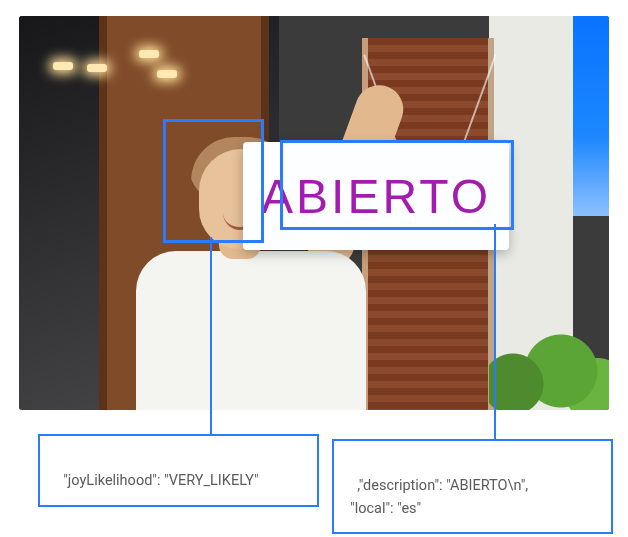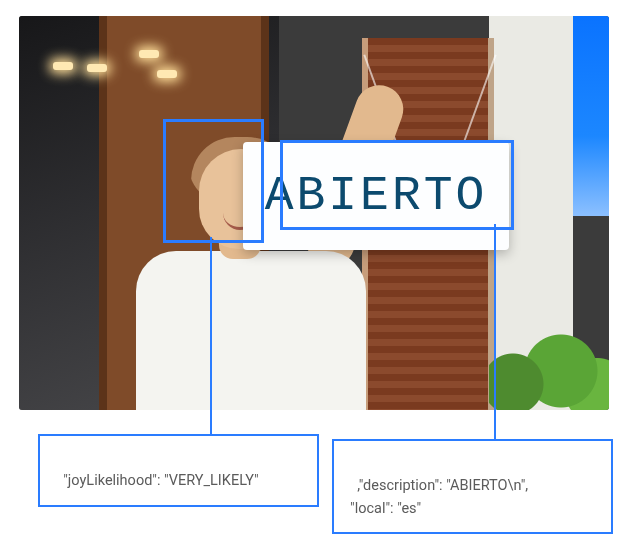--- a/index.html
+++ b/index.html
@@ -28,21 +28,21 @@
   .neck{position:absolute;left:118px;top:100px;width:42px;height:28px;background:#e2b98e;border-radius:0 0 14px 14px}
   .head{position:absolute;left:98px;top:18px;width:84px;height:100px;background:#e8c29a;border-radius:42px 42px 40px 40px}
   .hair{position:absolute;left:90px;top:6px;width:100px;height:70px;
         background:radial-gradient(ellipse at 50% 40%,#b4865e 0 52px,transparent 53px);border-radius:50px 50px 30px 30px}
   .smile{position:absolute;left:122px;top:82px;width:34px;height:14px;border:3px solid #a55b4a;border-top:none;
          border-left:none;border-right:none;border-radius:0 0 20px 20px}
   .arm{position:absolute;left:230px;top:-50px;width:48px;height:190px;background:#e2b98e;border-radius:24px;
        transform:rotate(20deg)}
   .sign{position:absolute;right:100px;top:126px;width:266px;height:108px;background:#fdfeff;border-radius:4px;
         box-shadow:0 4px 12px rgba(0,0,0,.25);display:flex;align-items:center;justify-content:center}
-  .sign-text{font-family:Liberation Mono, monospace;font-size:48px;letter-spacing:3px;color:#0c4a6e;filter:blur(.4px)}
+  .sign-text{font-family:Liberation Sans, sans-serif;font-size:48px;letter-spacing:3px;color:#a21caf;filter:blur(.4px)}
   .hanger{position:absolute;right:228px;top:36px;width:2px;height:92px;background:rgba(255,255,255,.6);transform:rotate(-20deg)}
   .hanger2{position:absolute;right:128px;top:36px;width:2px;height:92px;background:rgba(255,255,255,.6);transform:rotate(20deg)}
   .box{position:absolute;border:3px solid #2a7cff;background:transparent;pointer-events:none}
   .box-face{left:163px;top:119px;width:95px;height:118px}
   .box-sign{left:280px;top:140px;width:228px;height:84px}
   .lead{position:absolute;width:2px;background:#2a7cff}
   .lead-face{left:210px;top:237px;height:197px}
   .lead-sign{left:494px;top:224px;height:215px}
   .callout{position:absolute;border:2px solid #2a7cff;background:#fff;padding:12px 16px;
            font-size:14.5px;color:#5b5b5b;line-height:1.55;white-space:pre}

